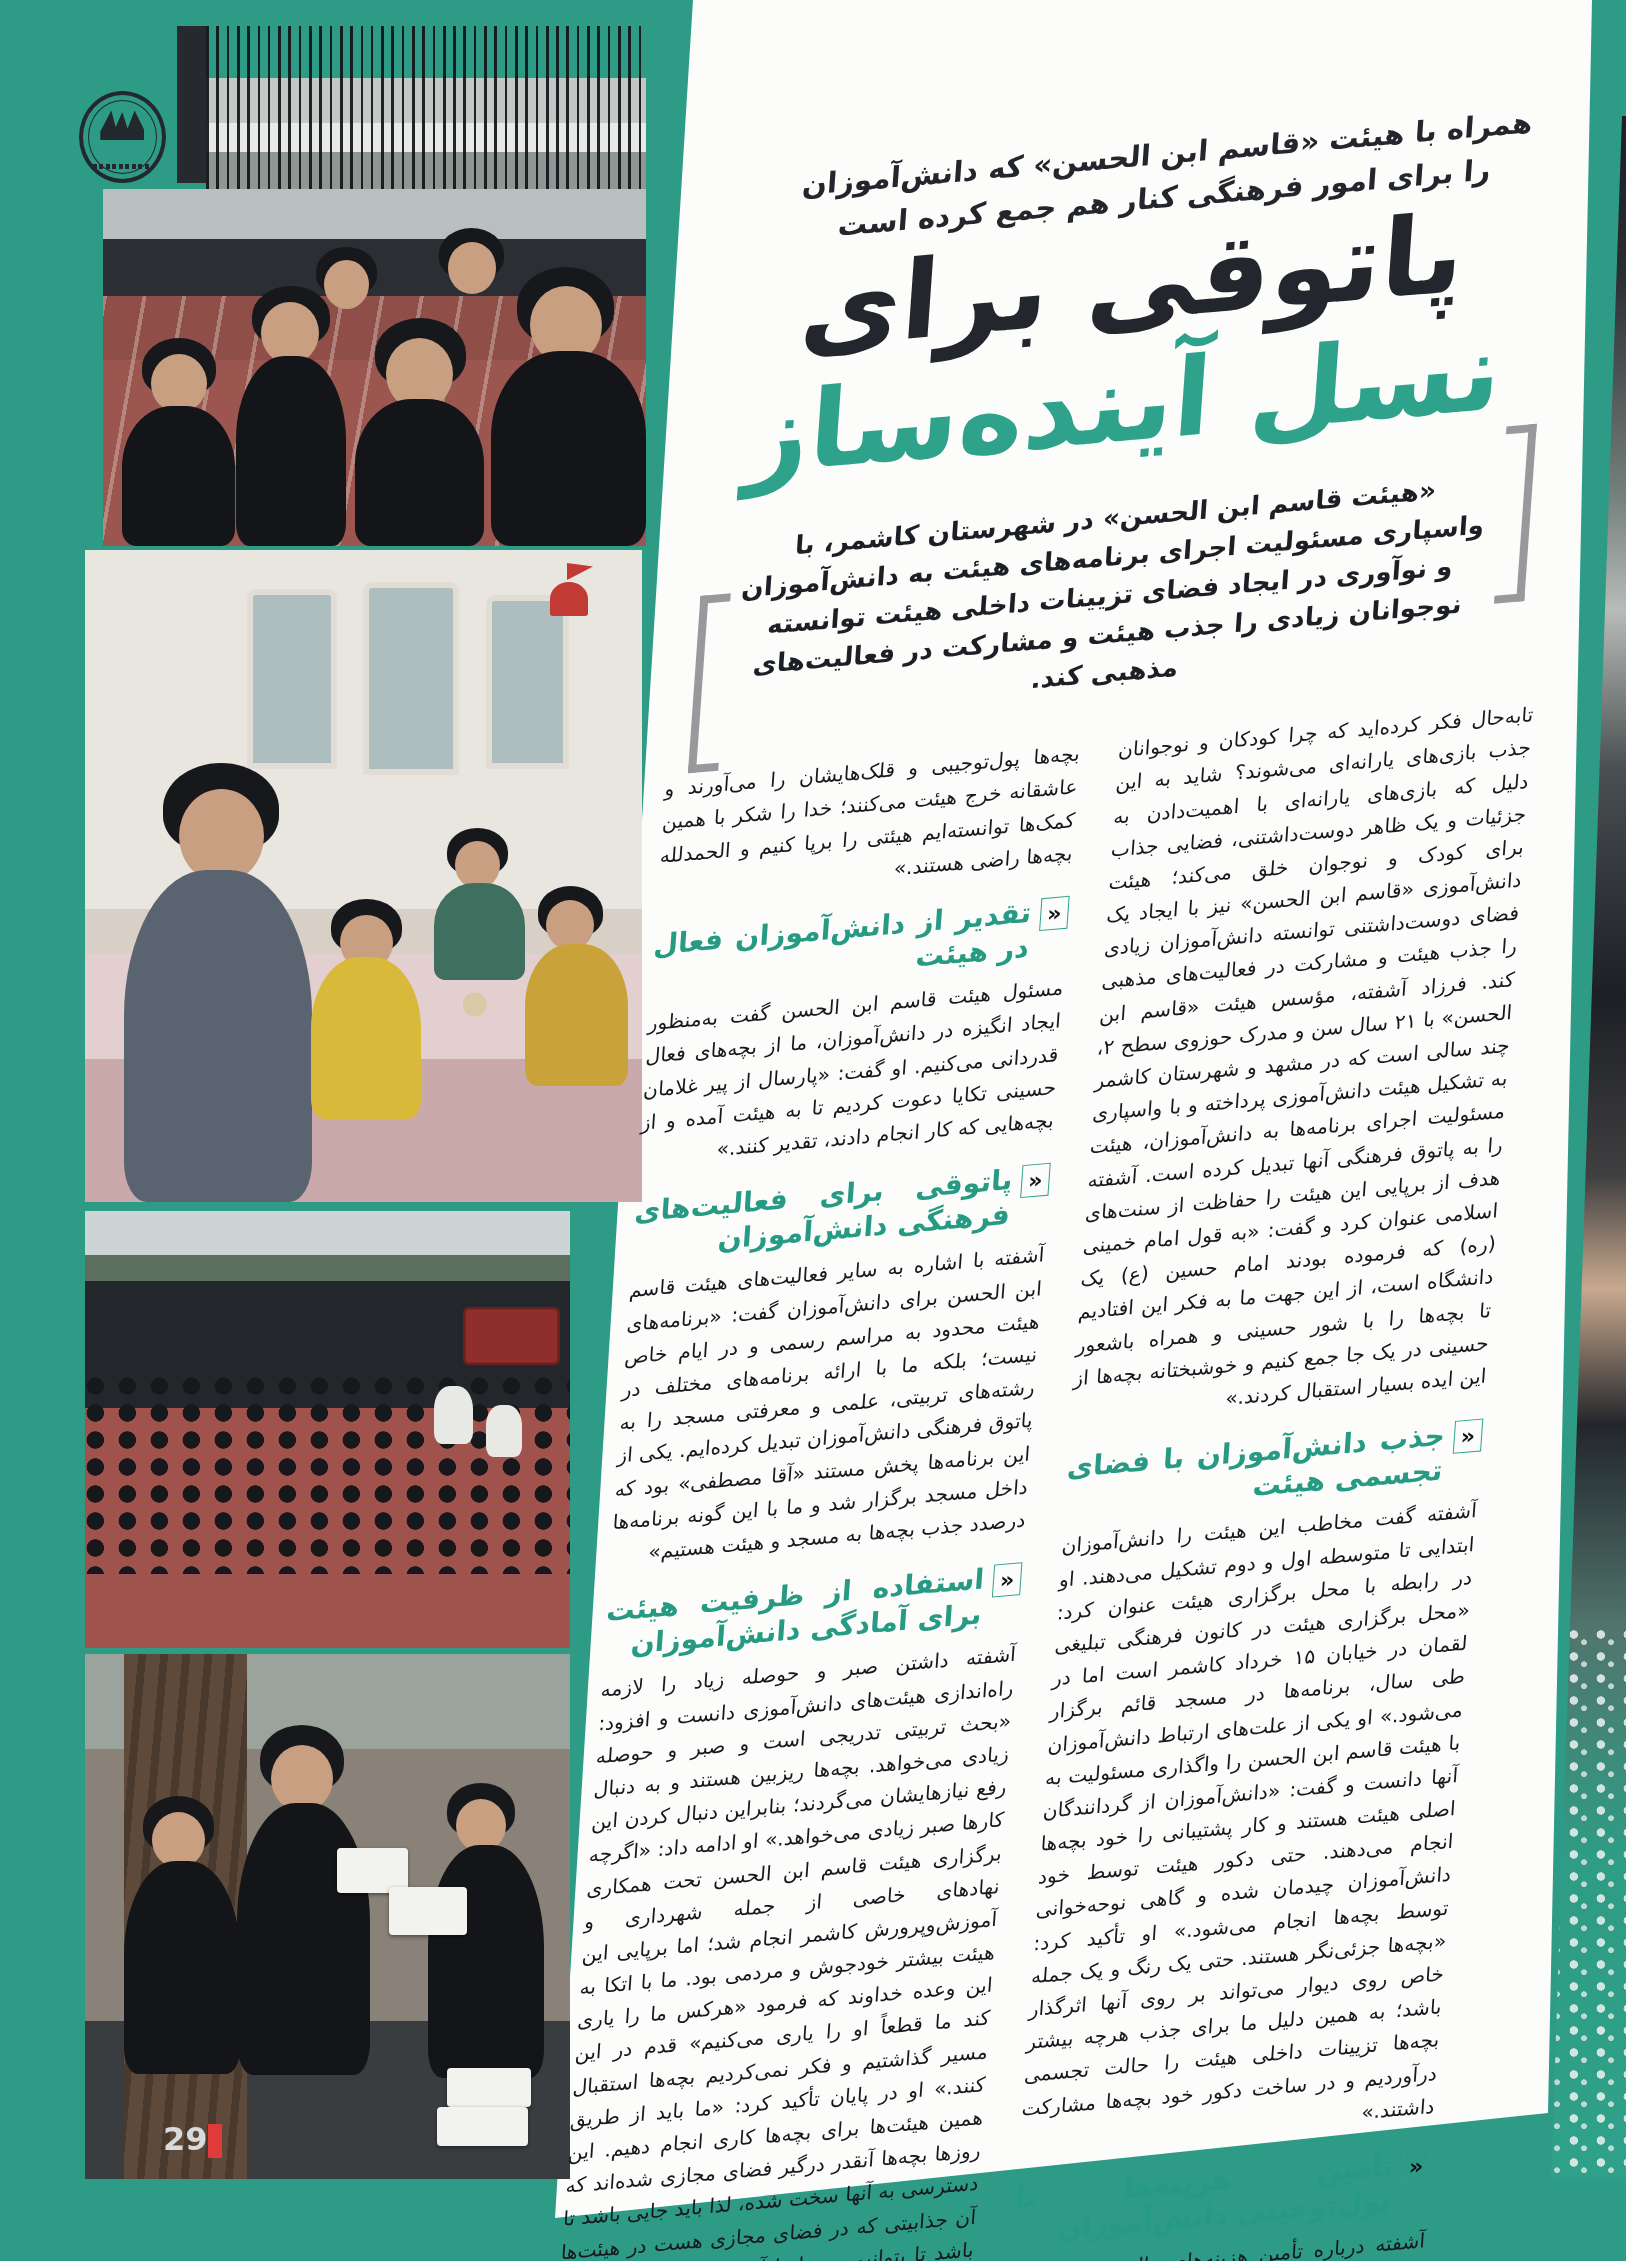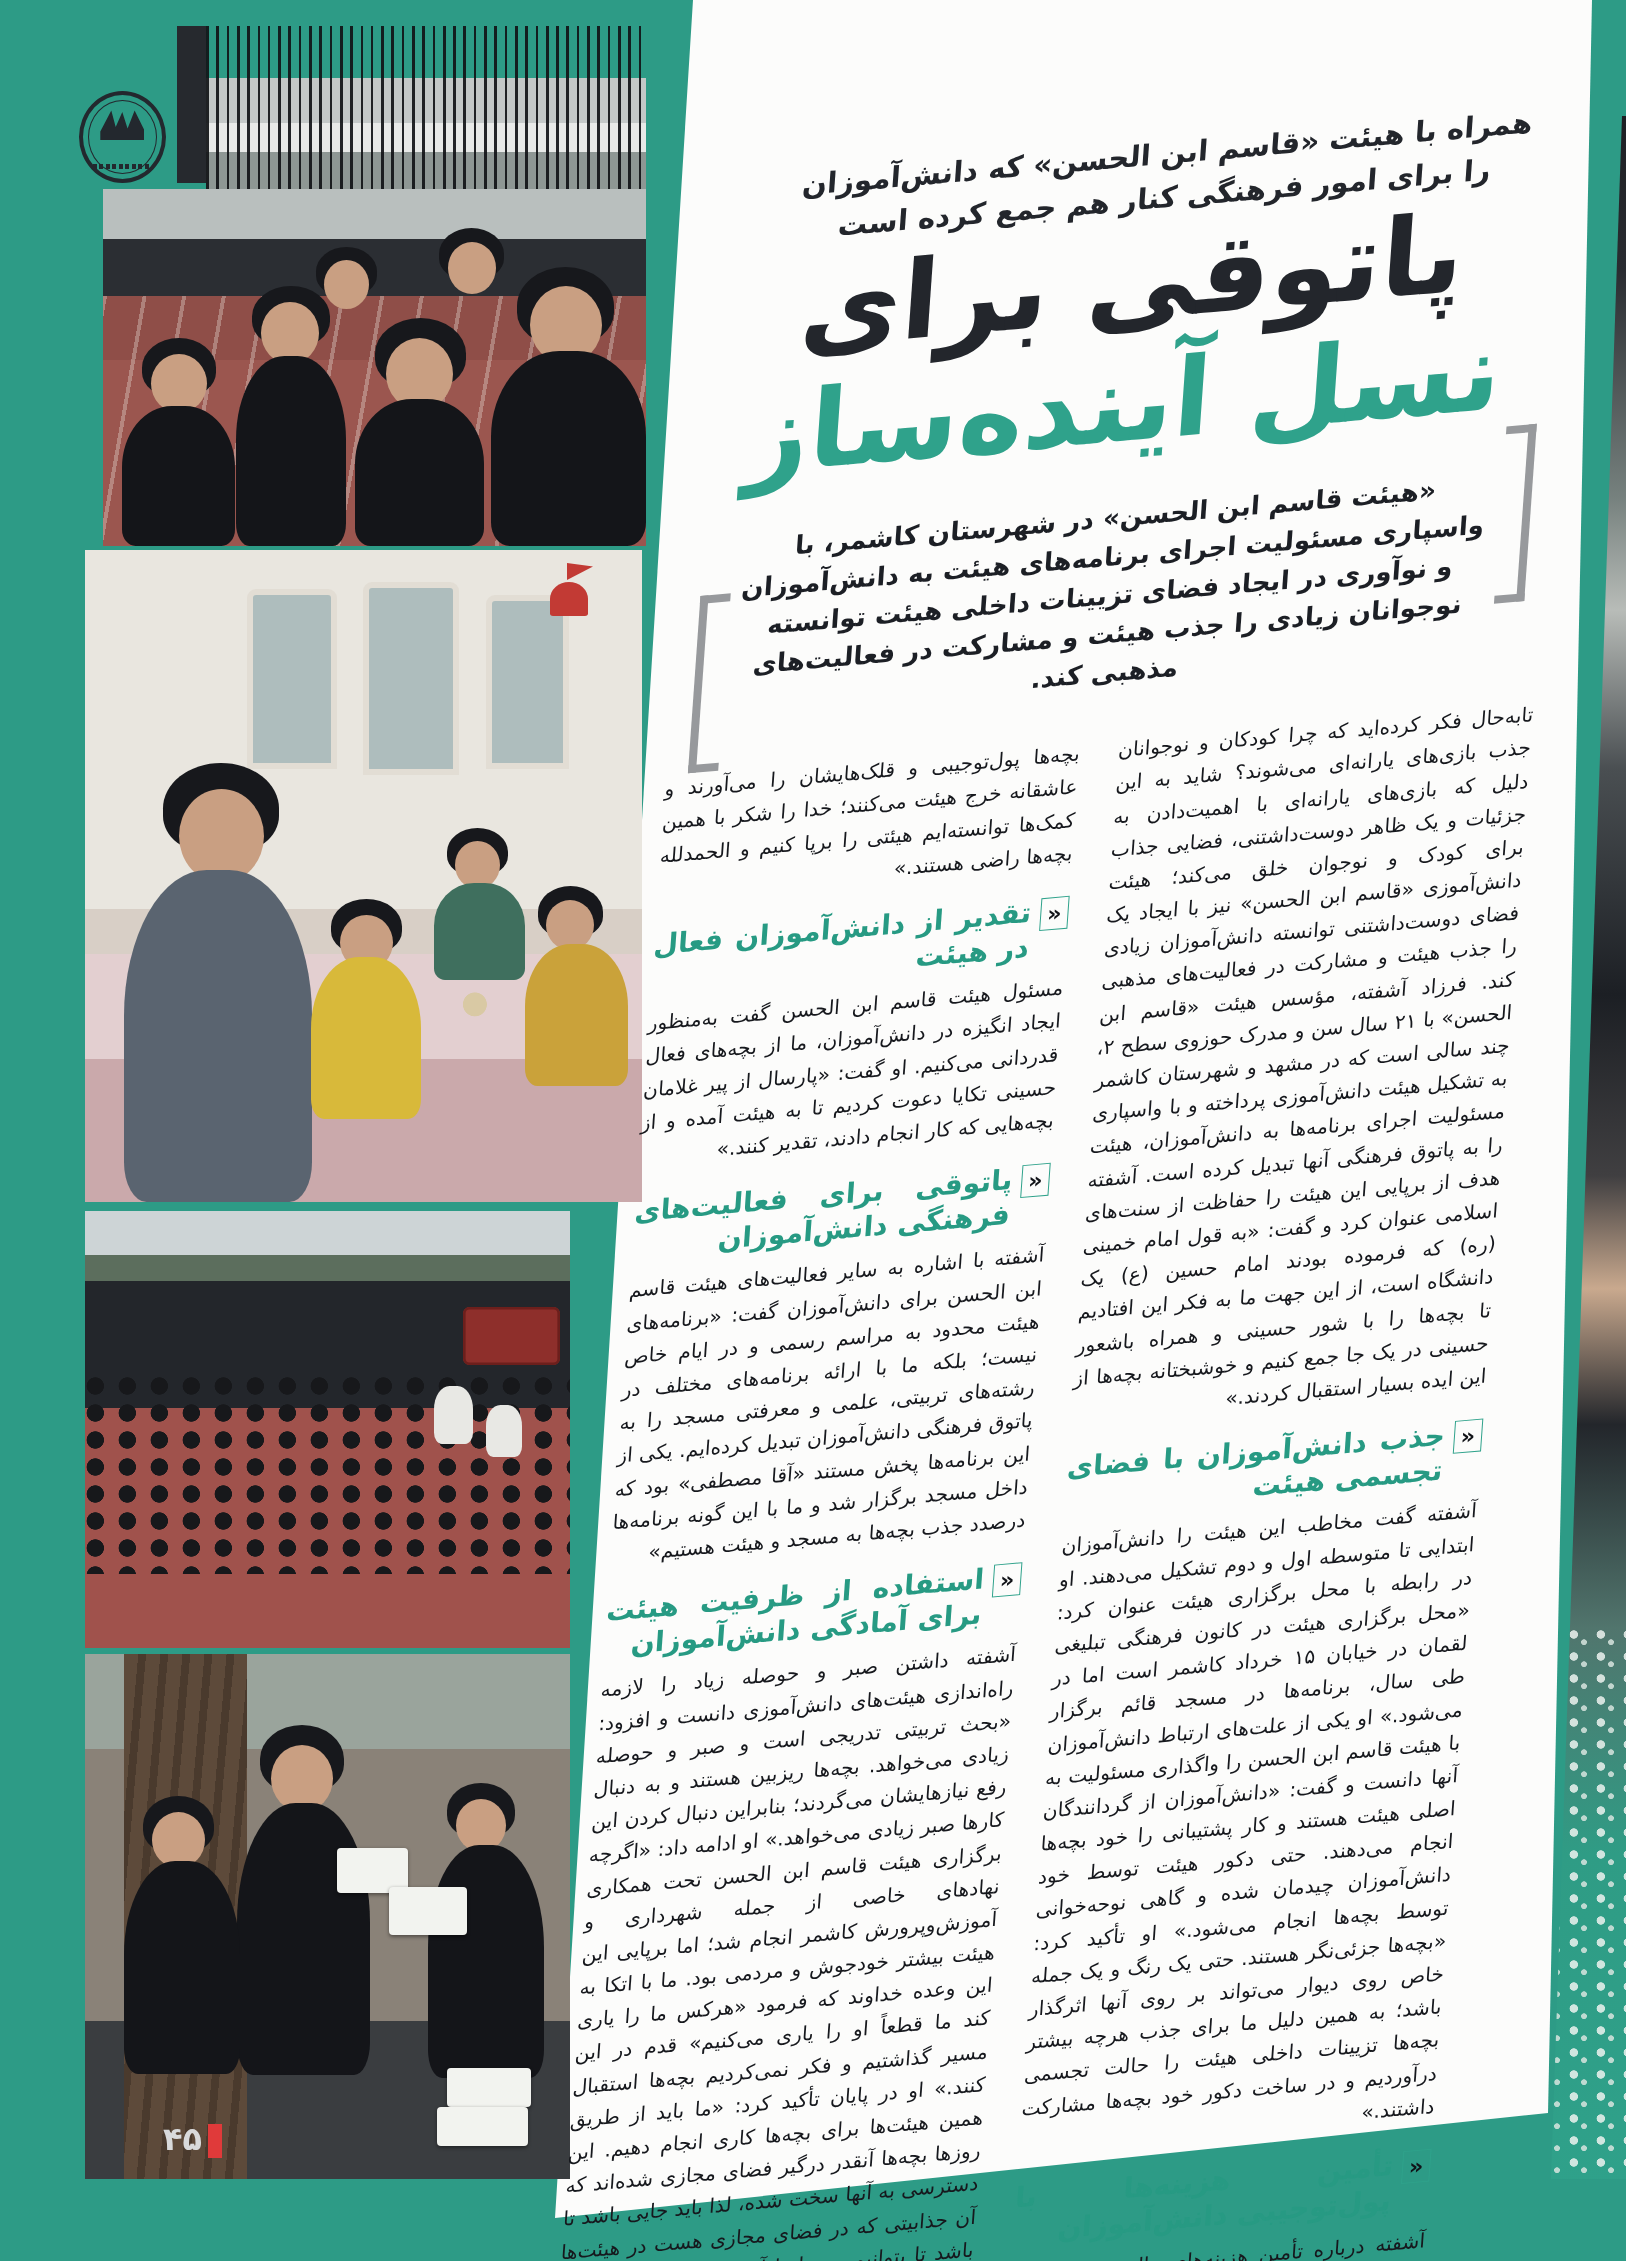--- a/index.html
+++ b/index.html
@@ -188,21 +188,21 @@
     <div class="torso" style="left:39px;top:207px;width:116px;height:213px"></div>
     <div class="hair" style="left:362px;top:129px;width:68px;height:55px"></div>
     <div class="face" style="left:371px;top:145px;width:50px;height:53px"></div>
     <div class="torso" style="left:343px;top:191px;width:116px;height:233px"></div>
     <div class="box" style="left:252px;top:194px;width:71px;height:45px"></div>
     <div class="box" style="left:304px;top:233px;width:78px;height:48px"></div>
     <div class="box" style="left:362px;top:414px;width:84px;height:39px"></div>
     <div class="box" style="left:352px;top:453px;width:91px;height:39px"></div>
   </div>
 
-  <div class="page-num">۴۵</div>
+  <div class="page-num">29</div>
   <div class="page-num-box"></div>
 
   <div class="content">
     <div class="kicker">
       <span>همراه با هیئت «قاسم ابن الحسن» که دانش‌آموزان</span><br>
       <span>را برای امور فرهنگی کنار هم جمع کرده است</span>
     </div>
     <div class="title">
       <span class="title-line">پاتوقی برای</span>
       <span class="title-line teal">نسل آینده‌ساز</span>

